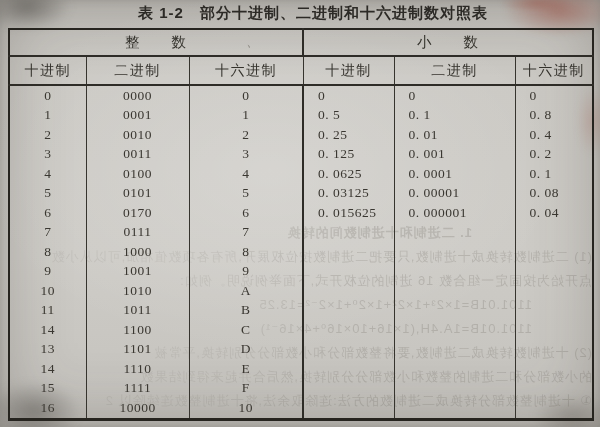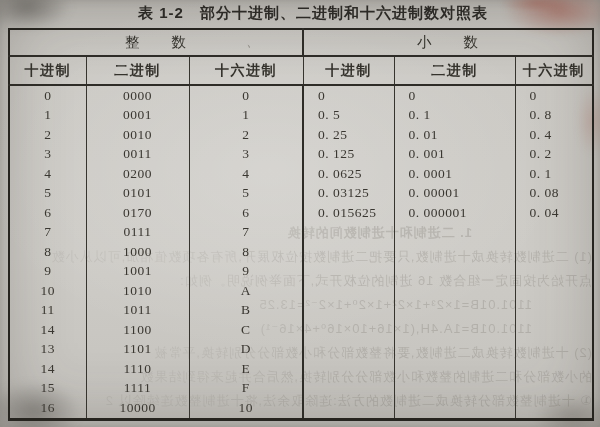--- a/index.html
+++ b/index.html
@@ -37,21 +37,21 @@
     position:absolute;left:8px;top:28px;width:584px;
     border-collapse:collapse;table-layout:fixed;background:transparent;
     border:2px solid #26241f;border-bottom-width:3px;
   }
   .conv th,.conv td{padding:0;vertical-align:middle;background:transparent;}
   .conv thead tr.group-row th{
     height:25px;font-size:14.5px;font-weight:400;letter-spacing:1px;
     border-bottom:2px solid #2e2c27;color:#34322c;text-align:center;
   }
   .conv thead tr.head-row th{
-    height:27px;font-size:14px;font-weight:700;letter-spacing:1.5px;
+    height:27px;font-size:14px;font-weight:400;letter-spacing:1.5px;
     border-bottom:2px solid #2e2c27;color:#34322c;text-align:center;
   }
   .conv th.div-l,.conv td.div-l{border-left:2px solid #2e2c27;}
   .conv tbody td{
     height:19.5px;font-family:"Liberation Serif","DejaVu Serif",serif;
     font-size:13.5px;color:#3a3731;letter-spacing:.5px;
     border-left:1px solid #36342e;
   }
   .conv tbody td:first-child{border-left:none;}
   .conv thead th.no-l{border-left:none;}
@@ -160,21 +160,21 @@
         <tr>
           <td class="c-int">3</td>
           <td class="c-int">0011</td>
           <td class="c-int">3</td>
           <td class="c-frac div-l">0. 125</td>
           <td class="c-frac">0. 001</td>
           <td class="c-frac">0. 2</td>
         </tr>
         <tr>
           <td class="c-int">4</td>
-          <td class="c-int">0200</td>
+          <td class="c-int">0100</td>
           <td class="c-int">4</td>
           <td class="c-frac div-l">0. 0625</td>
           <td class="c-frac">0. 0001</td>
           <td class="c-frac">0. 1</td>
         </tr>
         <tr>
           <td class="c-int">5</td>
           <td class="c-int">0101</td>
           <td class="c-int">5</td>
           <td class="c-frac div-l">0. 03125</td>

